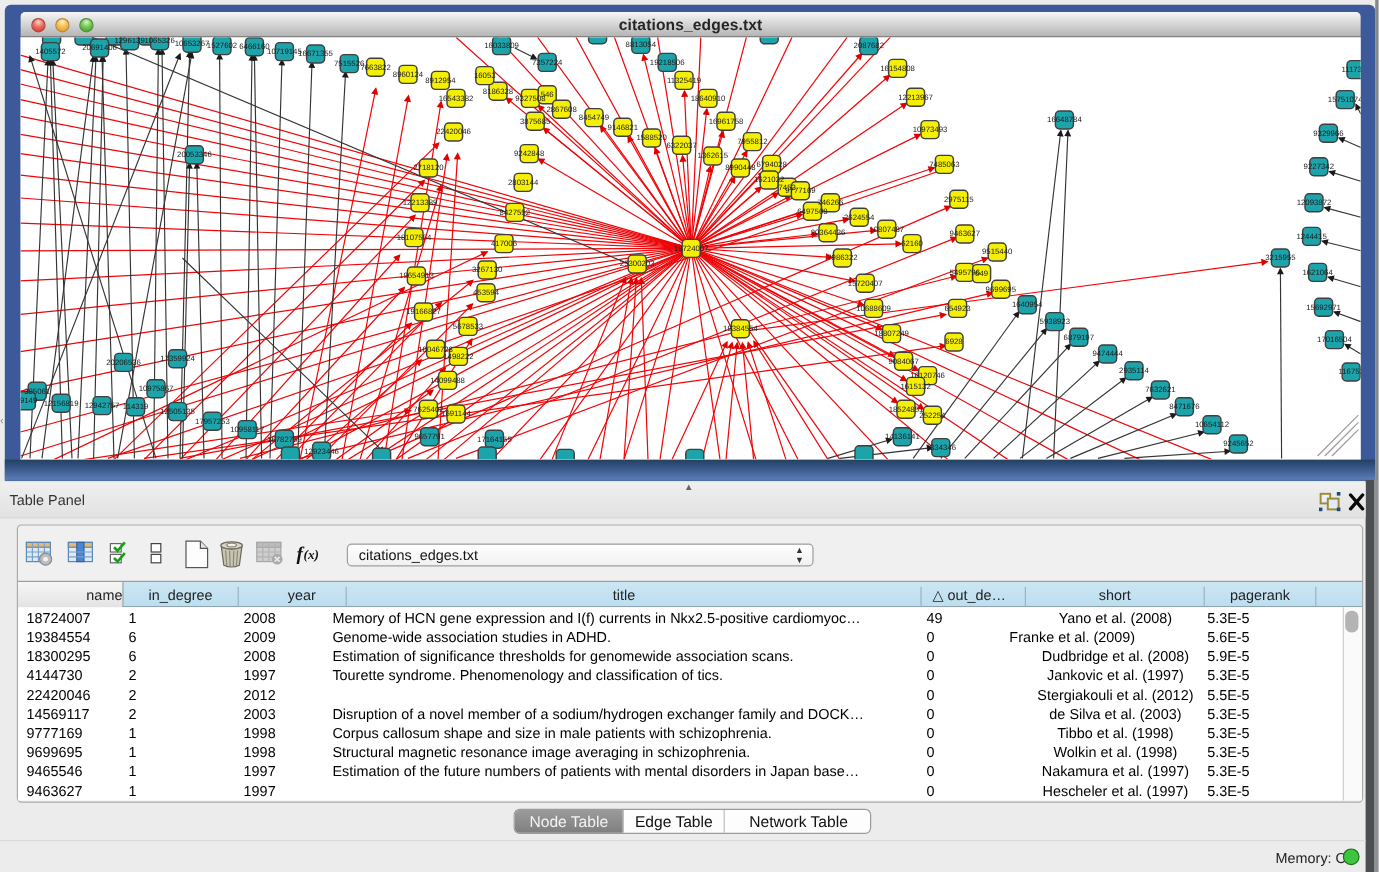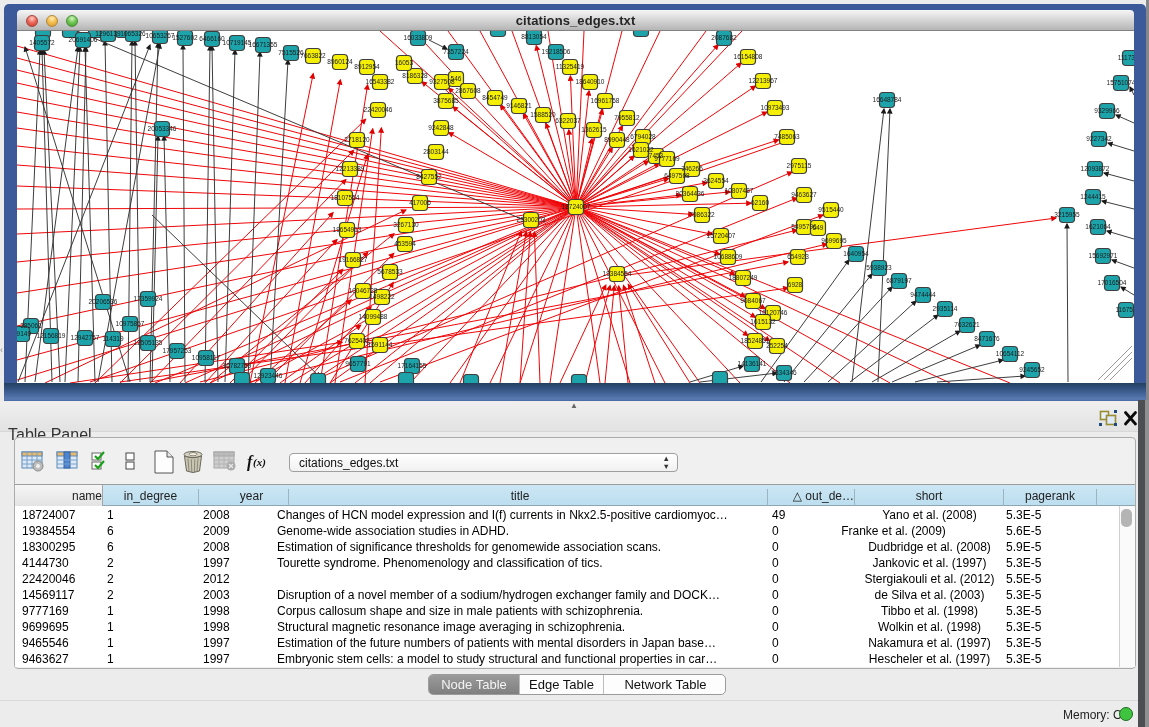--- a/index.html
+++ b/index.html
@@ -10,21 +10,21 @@
 #titlebar{position:absolute;left:17px;top:10px;width:1117px;height:21px;background:linear-gradient(180deg,#f6f6f6 0%,#d6d6d6 50%,#b5b5b5 100%);border-bottom:1px solid #828282;border-radius:4px 4px 0 0}
 #title{position:absolute;left:0;right:0;top:3px;text-align:center;font-size:13px;font-weight:bold;color:#262626;letter-spacing:0.1px}
 .tl{position:absolute;top:15px;width:12px;height:12px;border-radius:50%}
 #canvas{position:absolute;left:17px;top:31px;width:1117px;height:352px;background:#fff;overflow:hidden}
 #rdesk{position:absolute;left:1146px;top:0;width:3px;height:400px;background:#85878a}
 
 #tp{position:absolute;left:0;top:401px;width:1149px;height:326px;background:#ececec}
 #tpedge{position:absolute;left:1138px;top:400px;width:7px;height:327px;background:#4c4f52}
 #tpedge2{position:absolute;left:1145px;top:400px;width:4px;height:327px;background:#8e9092}
 #tphead{position:absolute;left:0;top:402px;width:1138px;height:30px;background:linear-gradient(180deg,#efefef,#e2e2e2);border-bottom:1px solid #d7d7d7}
-#tptitle{position:absolute;left:8px;top:24px;font-size:16px;color:#333}
+#tptitle{position:absolute;left:8px;top:8px;font-size:12px;color:#333}
 #caret{position:absolute;left:570px;top:-1px;font-size:8px;color:#666}
 #panelbody{position:absolute;left:14px;top:437px;width:1122px;height:232px;background:#f0f0f0;border:1px solid #ababab;border-radius:4px}
 
 .ticon{position:absolute;top:450px}
 #combo{position:absolute;left:289px;top:453px;width:389px;height:19px;background:linear-gradient(180deg,#ffffff,#f1f1f1);border:1px solid #9f9f9f;border-radius:4px;font-size:12px;color:#111;padding:2px 0 0 9px}
 
 #thead{position:absolute;left:15px;top:484px;width:1120px;height:22px;background:linear-gradient(180deg,#cce6f4,#bcdeef);border-top:1px solid #9d9d9d;border-bottom:1px solid #8fa6b2}
 .hcell{position:absolute;top:4px;font-size:12px;color:#222;text-align:center;border-right:1px solid #9bb4c2;height:18px}
 #namehead{position:absolute;left:0;top:0;width:88px;height:21px;background:linear-gradient(180deg,#f6f6f6,#e3e3e3);border-right:1px solid #a5a5a5}
 #tbody{position:absolute;left:15px;top:506px;width:1104px;height:161px;background:#fff;overflow:hidden}
@@ -582,33 +582,33 @@
       <g transform="translate(226,0)">
         <text x="0" y="17" font-family="Liberation Serif,serif" font-style="italic" font-weight="bold" font-size="16" fill="#111">f</text>
         <text x="6" y="16" font-family="Liberation Serif,serif" font-style="italic" font-weight="bold" font-size="11" fill="#111">(x)</text>
       </g>
     </svg>
   <div id="combo">citations_edges.txt<span style="position:absolute;right:7px;top:1px;font-size:7.5px;line-height:8px;color:#333">▲<br>▼</span></div>
   <div id="thead">
     <span class="hcell" style="left:88px;width:96px">in_degree</span>
     <span class="hcell" style="left:200px;width:74px">year</span>
     <span class="hcell" style="left:258px;width:495px">title</span>
-    <span class="hcell" style="left:753px;width:87px;text-align:right;padding-left:9px">△ out_de…</span>
+    <span class="hcell" style="left:753px;width:87px;text-align:left;padding-left:9px">△ out_de…</span>
     <span class="hcell" style="left:840px;width:149px">short</span>
     <span class="hcell" style="left:989px;width:93px">pagerank</span>
     <div id="namehead">
         <div style="text-align:right;font-size:12px;color:#222;padding-top:4px">name</div>
       </div>
   </div>
   <div id="tbody">
       <div class="trow" style="top:1px">
         <span style="left:7px">18724007</span>
         <span style="left:92px">1</span>
         <span style="left:188px">2008</span>
-        <span style="left:262px">Changes of HCN model expression and I(f) currents in Nkx2.5-positive cardiomyoc…</span>
+        <span style="left:262px">Memory of HCN gene expression and I(f) currents in Nkx2.5-positive cardiomyoc…</span>
         <span style="left:757px">49</span>
         <span class="ctr" style="left:840px;width:149px">Yano et al. (2008)</span>
         <span style="left:991px">5.3E-5</span>
       </div>
 <div class="trow" style="top:17px">
         <span style="left:7px">19384554</span>
         <span style="left:92px">6</span>
         <span style="left:188px">2009</span>
         <span style="left:262px">Genome-wide association studies in ADHD.</span>
         <span style="left:757px">0</span>
@@ -674,21 +674,20 @@
         <span style="left:188px">1997</span>
         <span style="left:262px">Estimation of the future numbers of patients with mental disorders in Japan base…</span>
         <span style="left:757px">0</span>
         <span class="ctr" style="left:840px;width:149px">Nakamura et al. (1997)</span>
         <span style="left:991px">5.3E-5</span>
       </div>
 <div class="trow" style="top:145px">
         <span style="left:7px">9463627</span>
         <span style="left:92px">1</span>
         <span style="left:188px">1997</span>
-        <span style="left:262px">Embryonic stem cells: a model to study structural and functional properties in car…</span>
         <span style="left:757px">0</span>
         <span class="ctr" style="left:840px;width:149px">Hescheler et al. (1997)</span>
         <span style="left:991px">5.3E-5</span>
       </div>
     </div>
   <div id="vscroll"></div>
   <div id="vthumb"></div>
   <div id="statline"></div>
   <div id="tabs">
     <div class="tab" id="tab1">Node Table</div>

